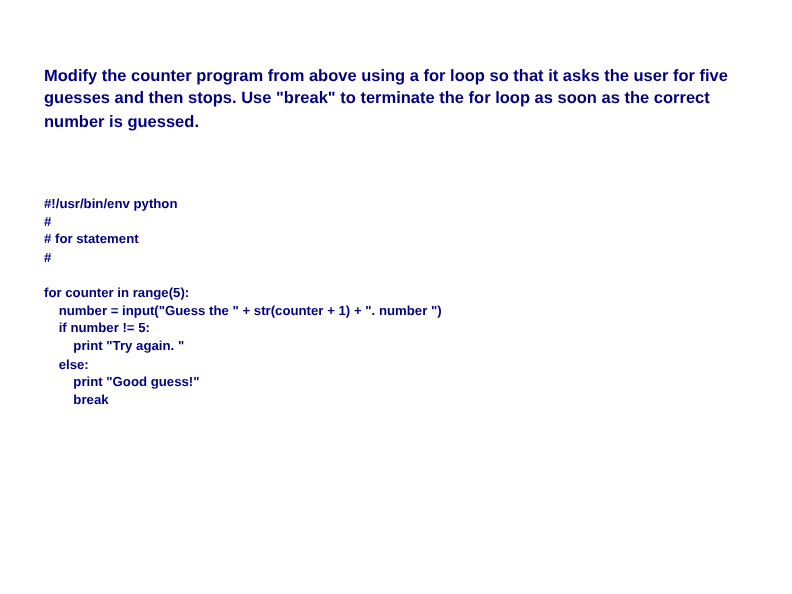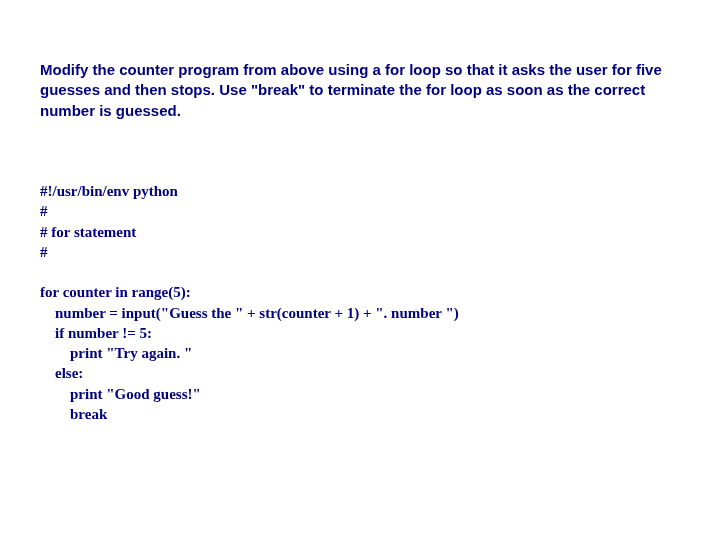--- a/index.html
+++ b/index.html
@@ -17,24 +17,24 @@
   .instruction {
     color: #000080;
     font-weight: bold;
     font-size: 15px;
     line-height: 1.35;
     margin-bottom: 40px;
   }
   .code {
     color: #000080;
     font-weight: bold;
-    font-size: 15px;
+    font-size: 12px;
     line-height: 1.35;
     white-space: pre;
-    font-family: Liberation Serif, serif;
+    font-family: Liberation Sans, sans-serif;
   }
 </style>
 </head>
 <body>
 
 <div class="page">
   <div class="instruction">Modify the counter program from above using a for loop so that it asks the user for five guesses and then stops. Use "break" to terminate the for loop as soon as the correct number is guessed.</div>
 
   <div class="code">
 <span>#!/usr/bin/env python</span>

